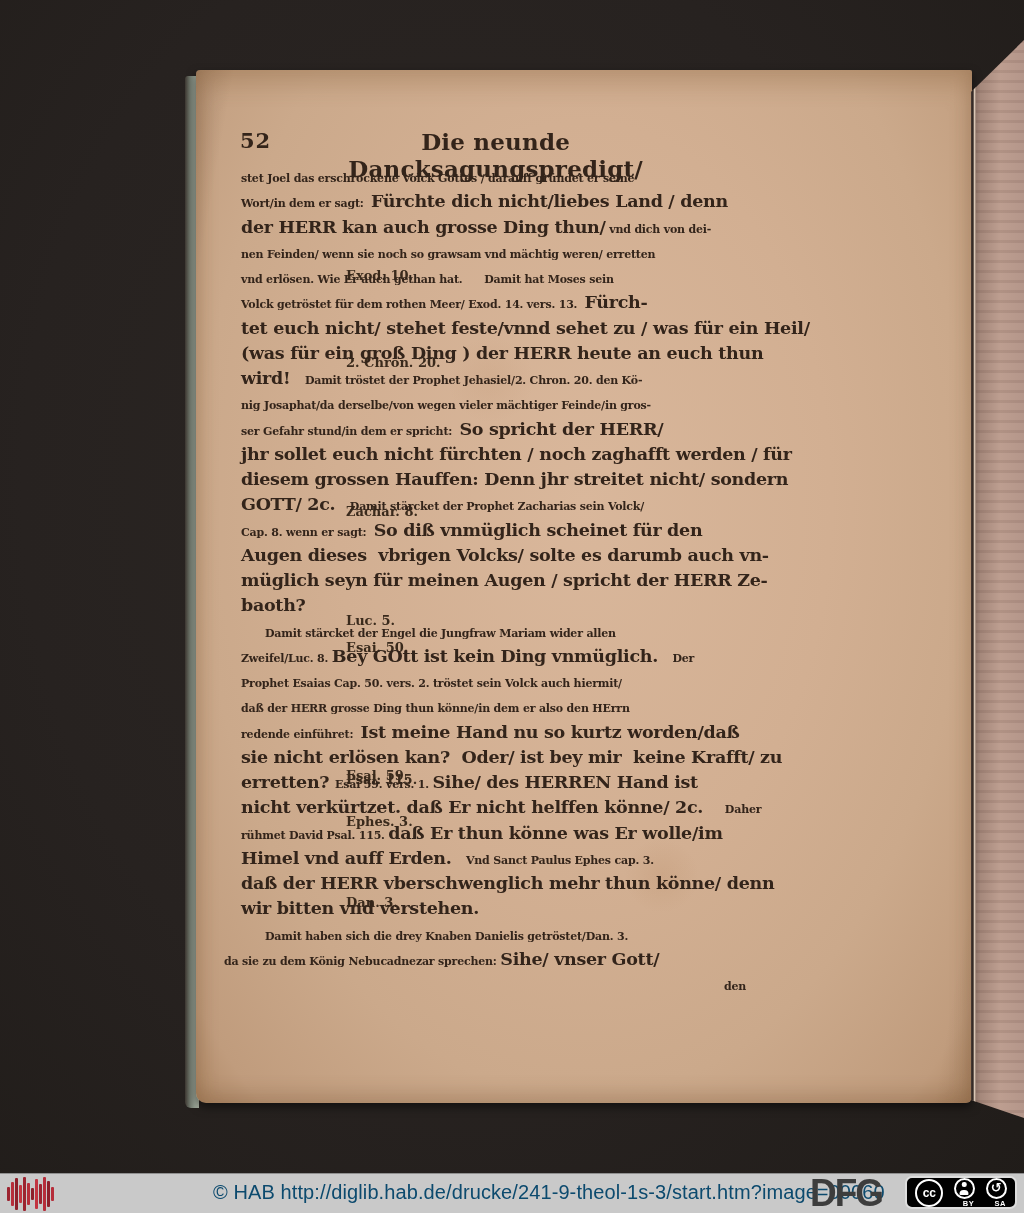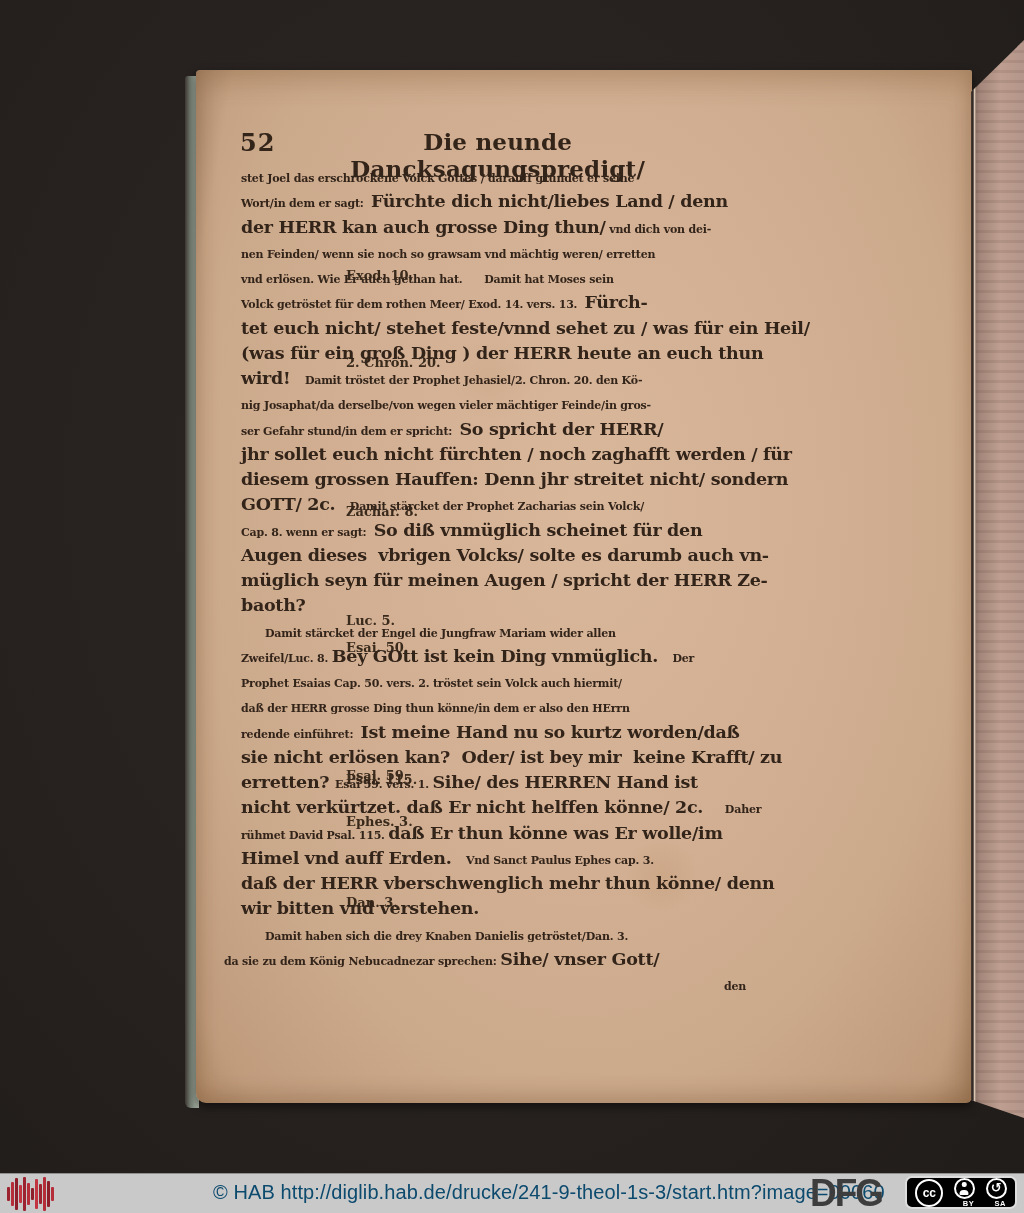--- a/index.html
+++ b/index.html
@@ -23,21 +23,21 @@
          clip-path:polygon(0 52px, 100% 0, 100% 100%, 0 calc(100% - 18px));
          background:
            repeating-linear-gradient(to bottom, rgba(90,60,50,0.10) 0px, rgba(90,60,50,0.10) 3px, rgba(90,60,50,0) 3px, rgba(90,60,50,0) 10px),
            linear-gradient(to right, #7a655b 0%, #a5887b 18%, #bd9e90 55%, #b4968a 100%),
            linear-gradient(to bottom, #6e5b52 0%, #a5887b 15%, #bd9e90 50%, #a78a7e 92%, #857065 100%);
          background-blend-mode:multiply,normal,normal;}
   .gutter-seam{position:absolute;left:0;top:0;width:5px;height:100%;
          background:linear-gradient(to right,#4a3c35 0%,#2e2521 40%,#d9c6b4 70%,#8f776b 100%);}
   
   .header-row{position:absolute;left:240px;top:128px;width:508px;display:flex;color:#33241a;}
-  .pagenum{font-size:24px;font-weight:bold;letter-spacing:1px;}
+  .pagenum{font-size:21px;font-weight:bold;letter-spacing:1px;}
   .runtitle{flex:1;text-align:center;font-size:23px;font-weight:bold;letter-spacing:0.2px;padding-right:28px;}
   .text-block{position:absolute;left:241px;top:164px;width:505px;color:#33241a;}
   .tl{white-space:pre;line-height:25.25px;height:25.25px;}
   .tl.ind{text-indent:24px;}
   .tl.hang{margin-left:-17px;}
   .tl.right{text-align:right;}
   .seg-n{font-size:11px;font-weight:bold;letter-spacing:-0.2px;}
   .seg-l{font-size:17.5px;font-weight:bold;letter-spacing:-0.3px;}
   .mnote{position:absolute;left:150px;width:95px;font-size:13px;font-weight:bold;color:#3a2a1c;white-space:nowrap;}
   

